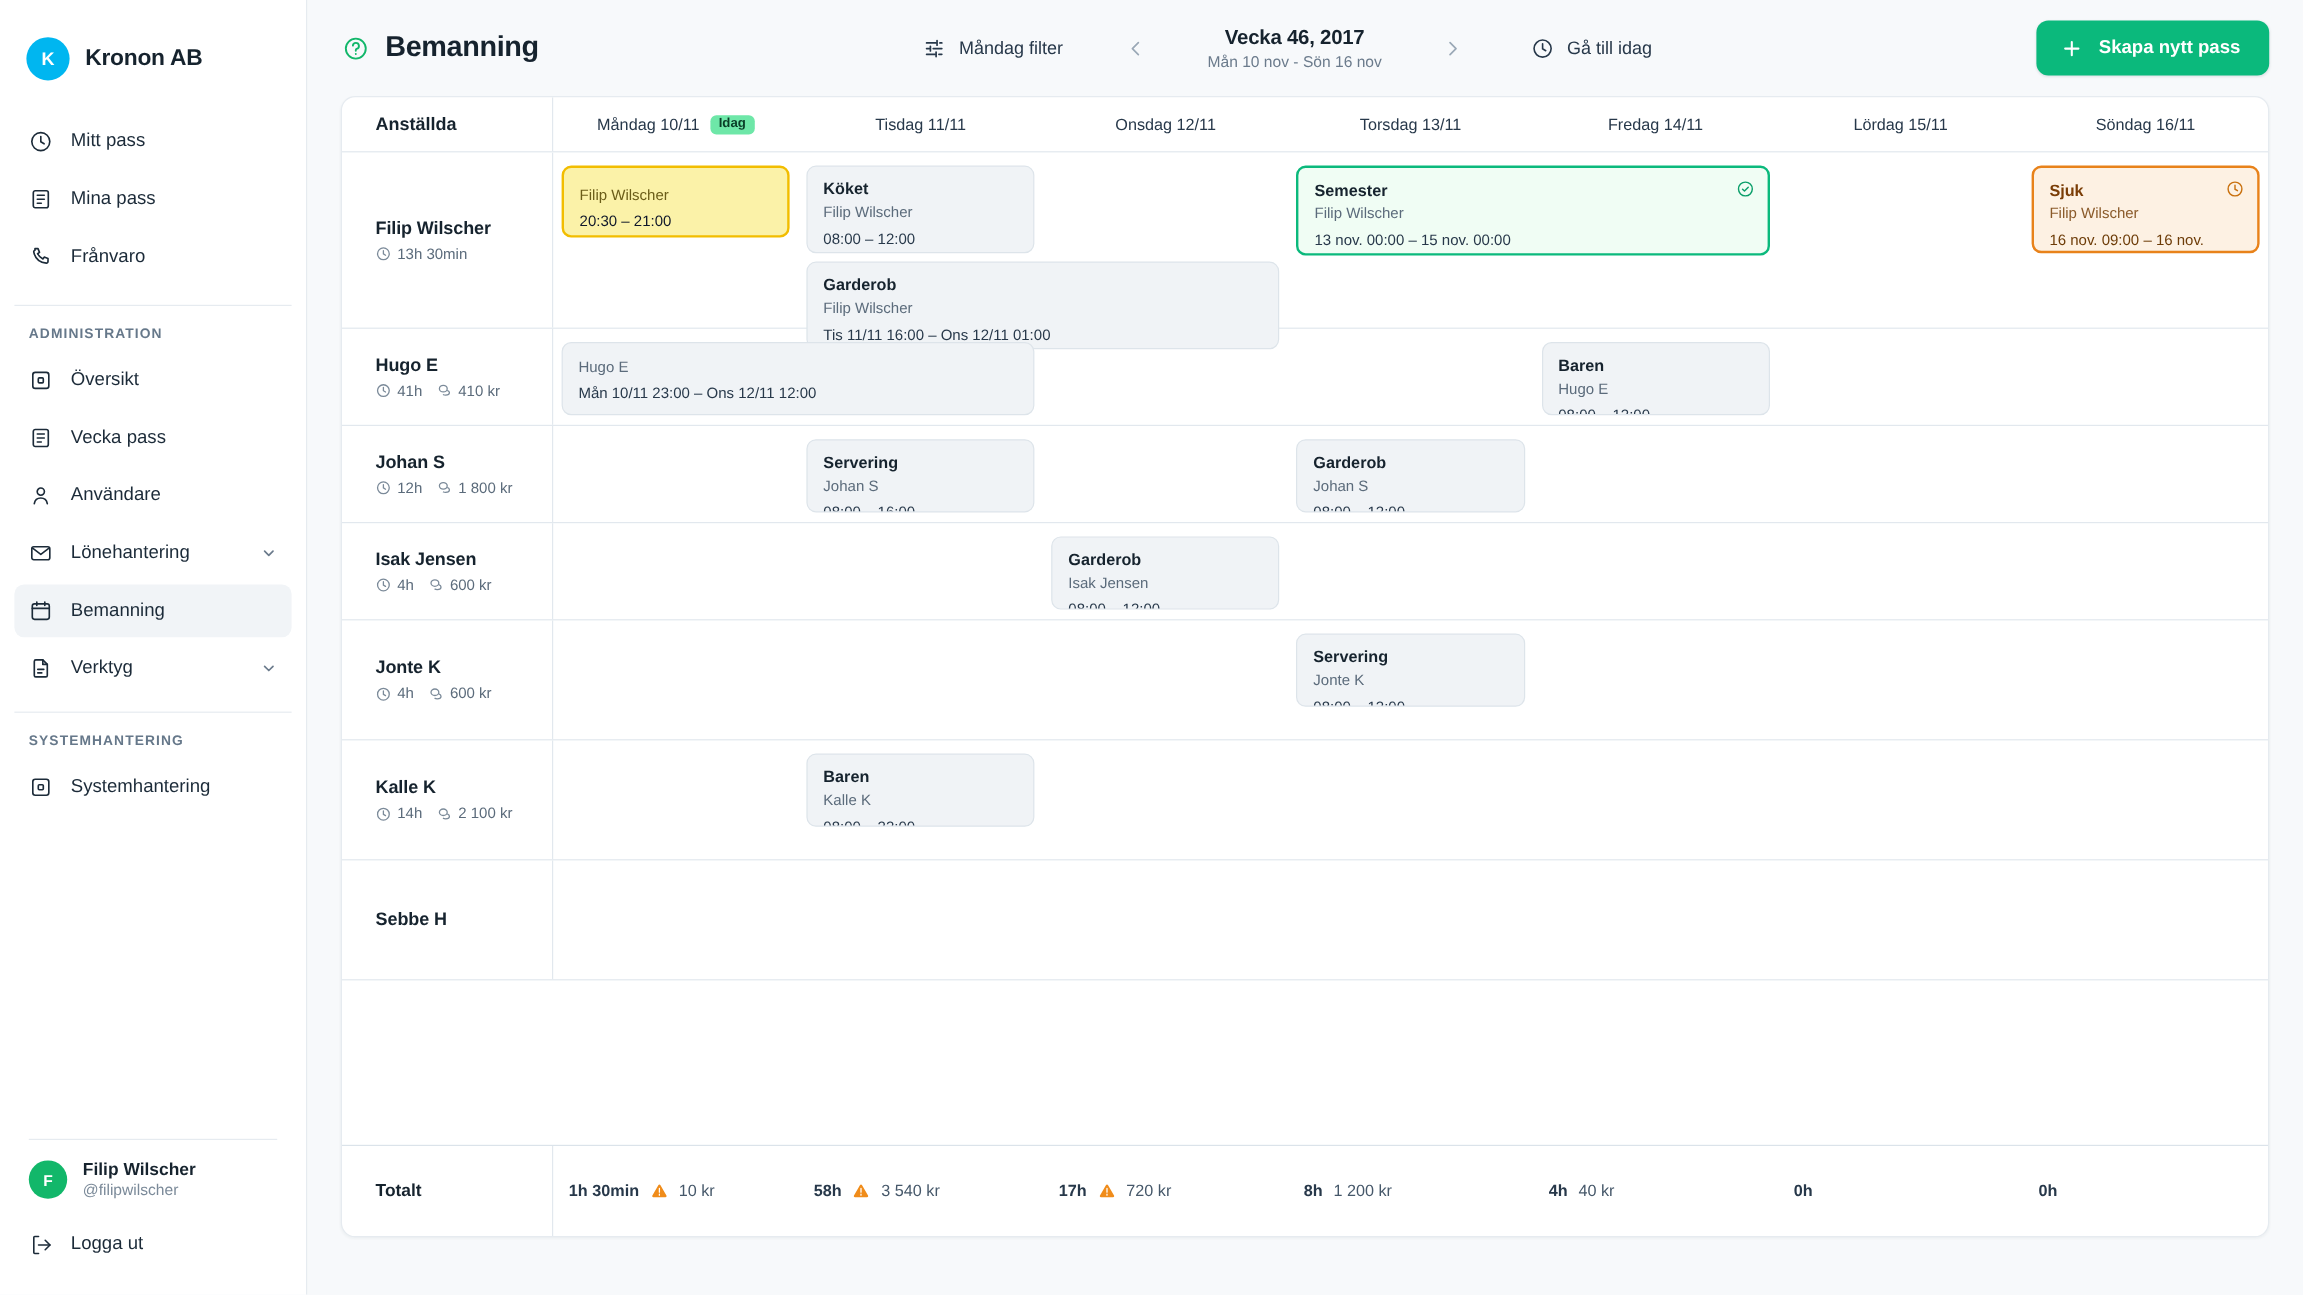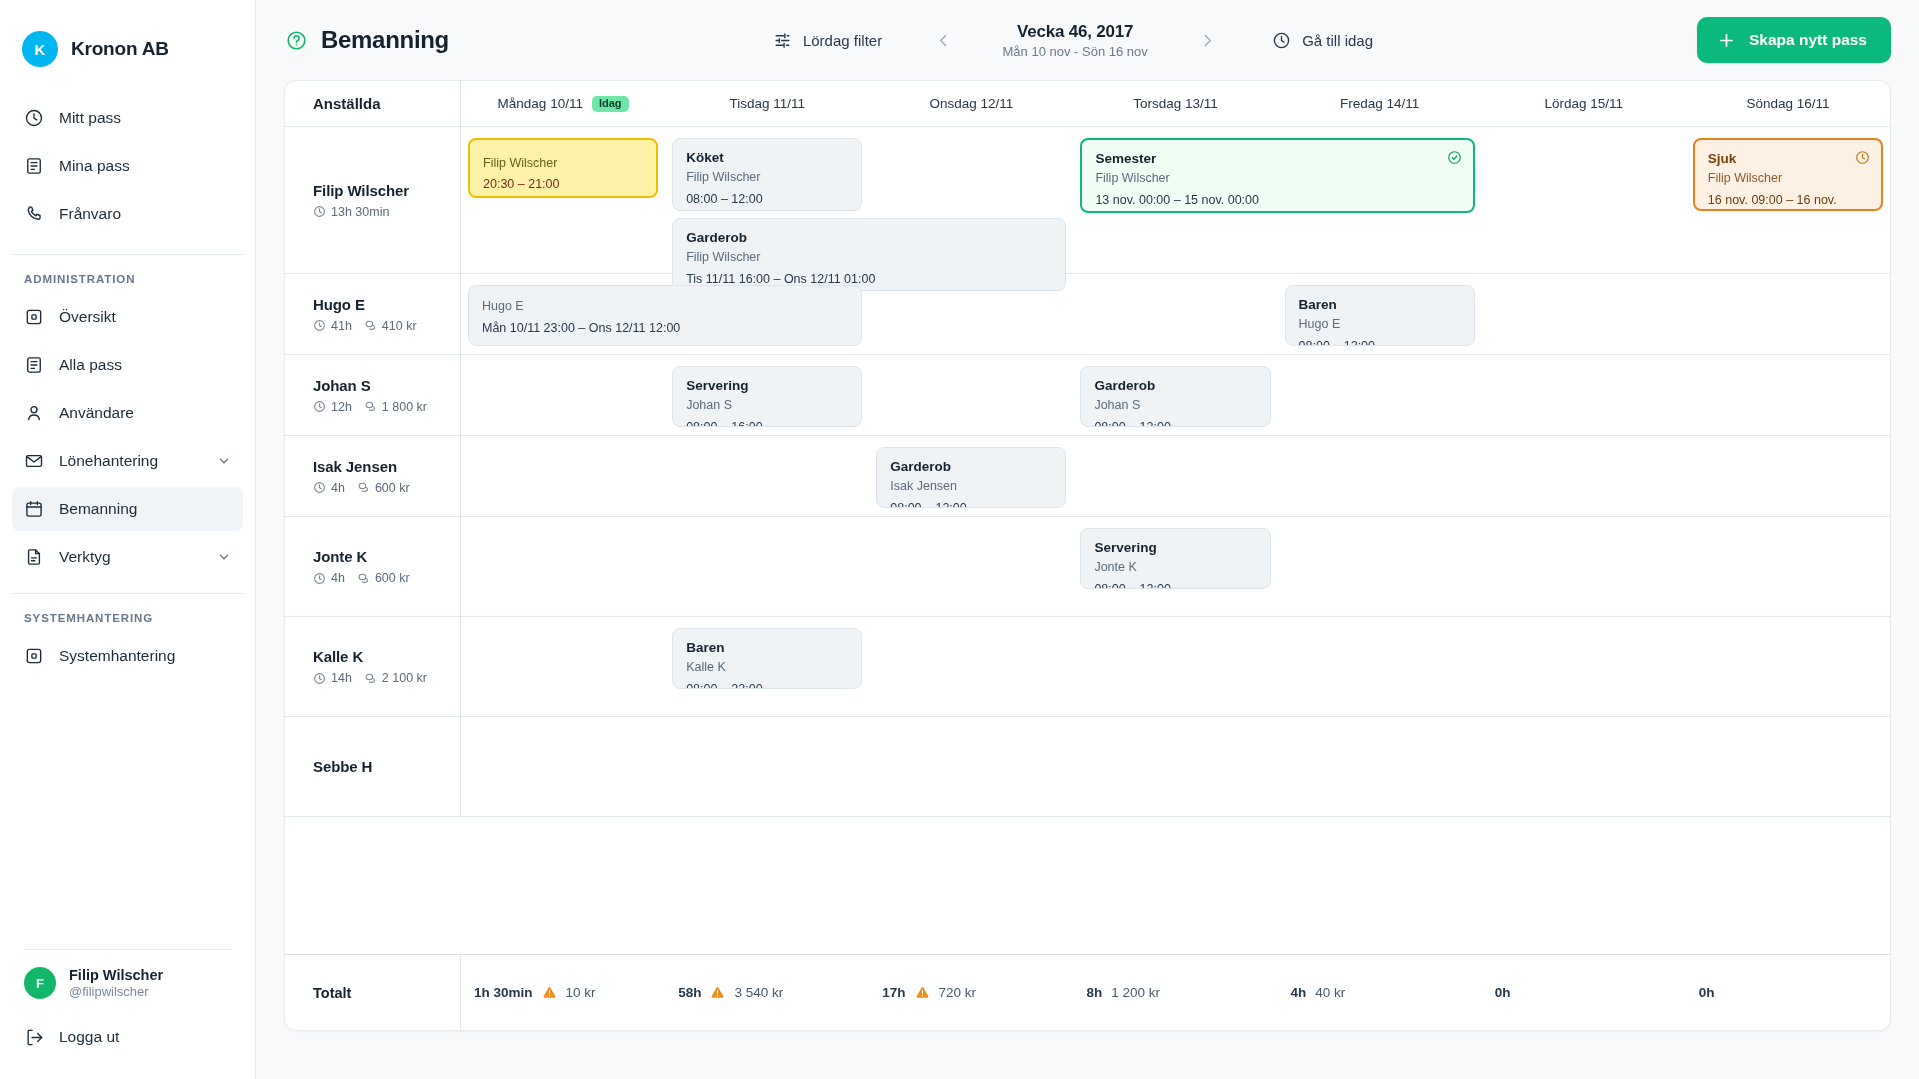--- a/index.html
+++ b/index.html
@@ -143,21 +143,21 @@
   .shift.green .s-corner{color:#0b9f6a;}
   .shift.orange{background:#fdf1e3;border:2px solid #e8821a;}
   .shift.orange .s-title{color:#7a3d06;}
   .shift.orange .s-sub{color:#8a5a2a;}
   .shift.orange .s-time{color:#6d3c08;}
   .shift.orange .s-corner{color:#c9710f;}
 
   .shift.ongoing{background:#fbf2a8;border:2px solid #f2bd00;padding:0;}
   .ong-body{padding:13px 13px 5px 13px;}
   .ong-body .s-sub{color:#6b5d18;}
-  .ong-body .s-time{color:#7f1d1d;margin-top:2px;}
+  .ong-body .s-time{color:#0f172a;margin-top:2px;}
 
   
   .totals{display:flex;width:100%;height:76px;flex:0 0 76px;border-top:1px solid #dbe3ea;}
   .totals .col-emp{display:flex;align-items:center;padding-left:28px;border-right:1px solid #e2e8ee;}
   .tot-label{font-size:14.5px;font-weight:700;color:#16232e;}
   .totals .daycol{display:flex;align-items:center;padding-left:13px;}
   .tot-cell{display:flex;align-items:center;gap:9px;font-size:13.5px;color:#27384a;white-space:nowrap;}
   .tot-h{font-weight:700;}
   .warn-ico{width:15px;height:15px;flex:0 0 15px;color:#f08c1a;}
   .tot-kr{color:#46586a;}
@@ -214,21 +214,21 @@
             </span>
             <span class="nav-label">Översikt</span>
           </div>
           <div class="nav-item">
             <span class="nav-ico">
               <svg width="20" height="20" viewBox="0 0 24 24" fill="none" stroke="currentColor" stroke-width="1.65" stroke-linecap="round" stroke-linejoin="round">
                 <rect x="4.5" y="3.5" width="15" height="17" rx="2"></rect>
                 <path d="M8.5 8h7M8.5 12h7M8.5 16h4"></path>
               </svg>
             </span>
-            <span class="nav-label">Alla pass</span>
+            <span class="nav-label">Vecka pass</span>
           </div>
           <div class="nav-item">
             <span class="nav-ico">
               <svg width="20" height="20" viewBox="0 0 24 24" fill="none" stroke="currentColor" stroke-width="1.65" stroke-linecap="round" stroke-linejoin="round">
                 <circle cx="12" cy="8" r="3.6"></circle>
                 <path d="M5.5 20c.6-3.6 3.3-5.6 6.5-5.6s5.9 2 6.5 5.6"></path>
               </svg>
             </span>
             <span class="nav-label">Användare</span>
           </div>
@@ -321,21 +321,21 @@
       <div class="topbar-mid">
         <div class="filter-btn">
           <span class="filter-ico">
             <svg width="19" height="19" viewBox="0 0 24 24" fill="none" stroke="currentColor" stroke-width="1.8" stroke-linecap="round">
                 <path d="M4 6h10M18 6h2"></path>
                 <path d="M4 12h3M11 12h9"></path>
                 <path d="M4 18h9M17 18h3"></path>
                 <path d="M15 3.6v4.8M8 9.6v4.8M14 15.6v4.8"></path>
               </svg>
           </span>
-          <span>Lördag filter</span>
+          <span>Måndag filter</span>
         </div>
 
         <div class="week-nav">
           <span class="arrow-btn">
             <svg width="17" height="17" viewBox="0 0 24 24" fill="none" stroke="currentColor" stroke-width="2" stroke-linecap="round" stroke-linejoin="round">
                 <path d="M15 5l-7 7 7 7"></path>
               </svg>
           </span>
           <div class="week-label">
             <div class="week-title">Vecka 46, 2017</div>

